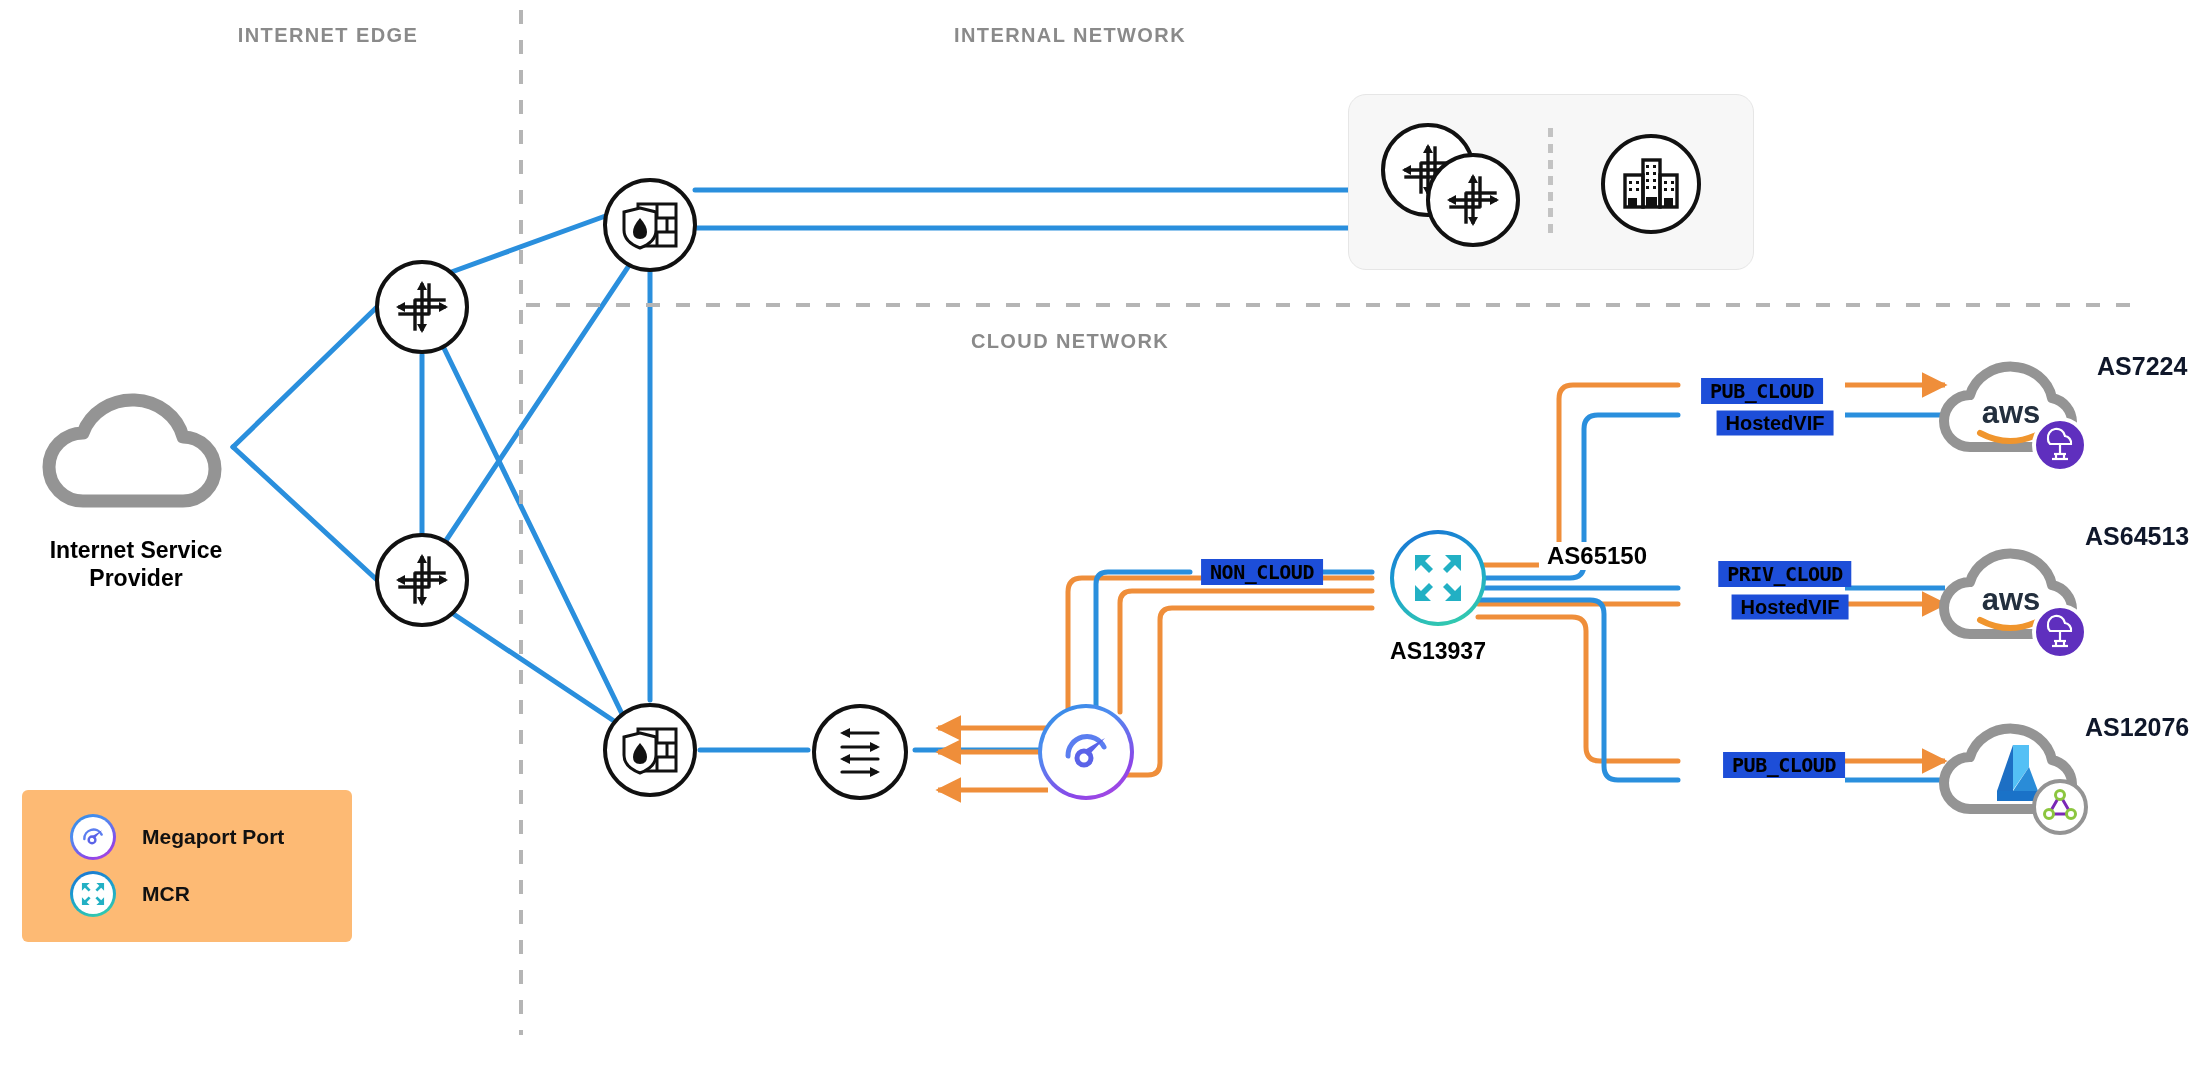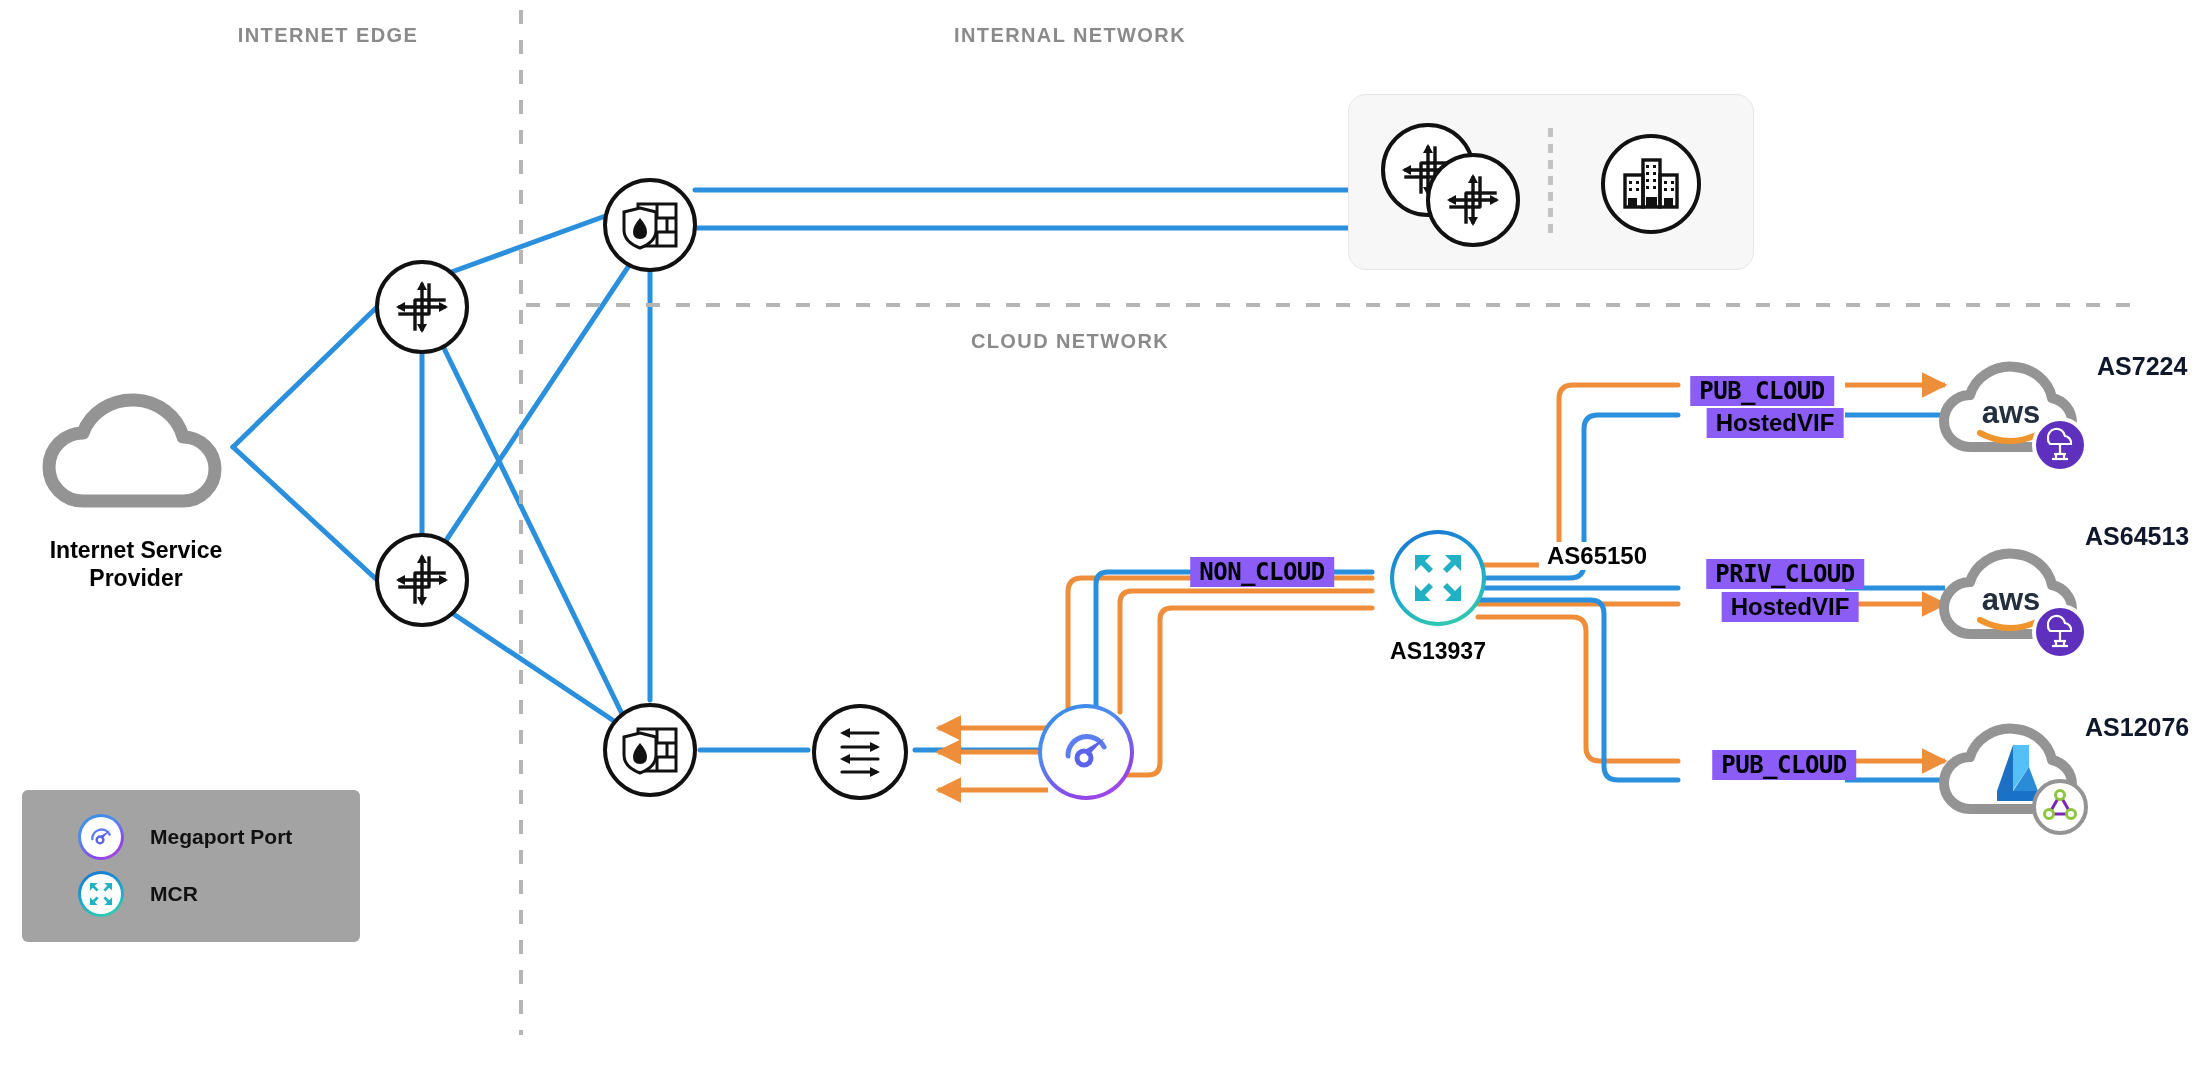--- a/index.html
+++ b/index.html
@@ -68,23 +68,23 @@
     position:absolute;
     width:5px;
     background-image:linear-gradient(#c3c3c3 55%,rgba(0,0,0,0) 0%);
     background-size:5px 16px;
     background-repeat:repeat-y;
   }
 
   .edge-label{
     position:absolute;
     transform:translate(-50%,-50%);
-    background:#8b5cf6;
+    background:#1d4ed8;
     padding:1px 9px;
-    font-size:24px;
+    font-size:20px;
     font-weight:700;
     color:#000;
     white-space:nowrap;
     font-family:"DejaVu Sans Mono",monospace;
     letter-spacing:-0.5px;
   }
   .edge-label.sans{font-family:"Liberation Sans",sans-serif;letter-spacing:0;}
   .as-label{
     position:absolute;
     transform:translate(-50%,-50%);
@@ -100,23 +100,23 @@
     font-size:25px;
     font-weight:700;
     color:#0f172a;
     white-space:nowrap;
   }
 
   #legend{
     position:absolute;
     left:22px;top:790px;
     width:330px;
-    background:#a3a3a3;
+    background:#fdba74;
     border-radius:6px;
-    padding:18px 0 20px 8px;
+    padding:18px 0 20px 0;
   }
   .legend-row{
     display:flex;align-items:center;
     height:57px;
     padding-left:48px;
   }
   .legend-ico{width:46px;height:46px;flex:0 0 46px;margin-right:26px;}
   .legend-txt{font-size:21px;font-weight:700;color:#111;}
   .legend-gray-circle{
     width:46px;height:46px;border-radius:50%;

